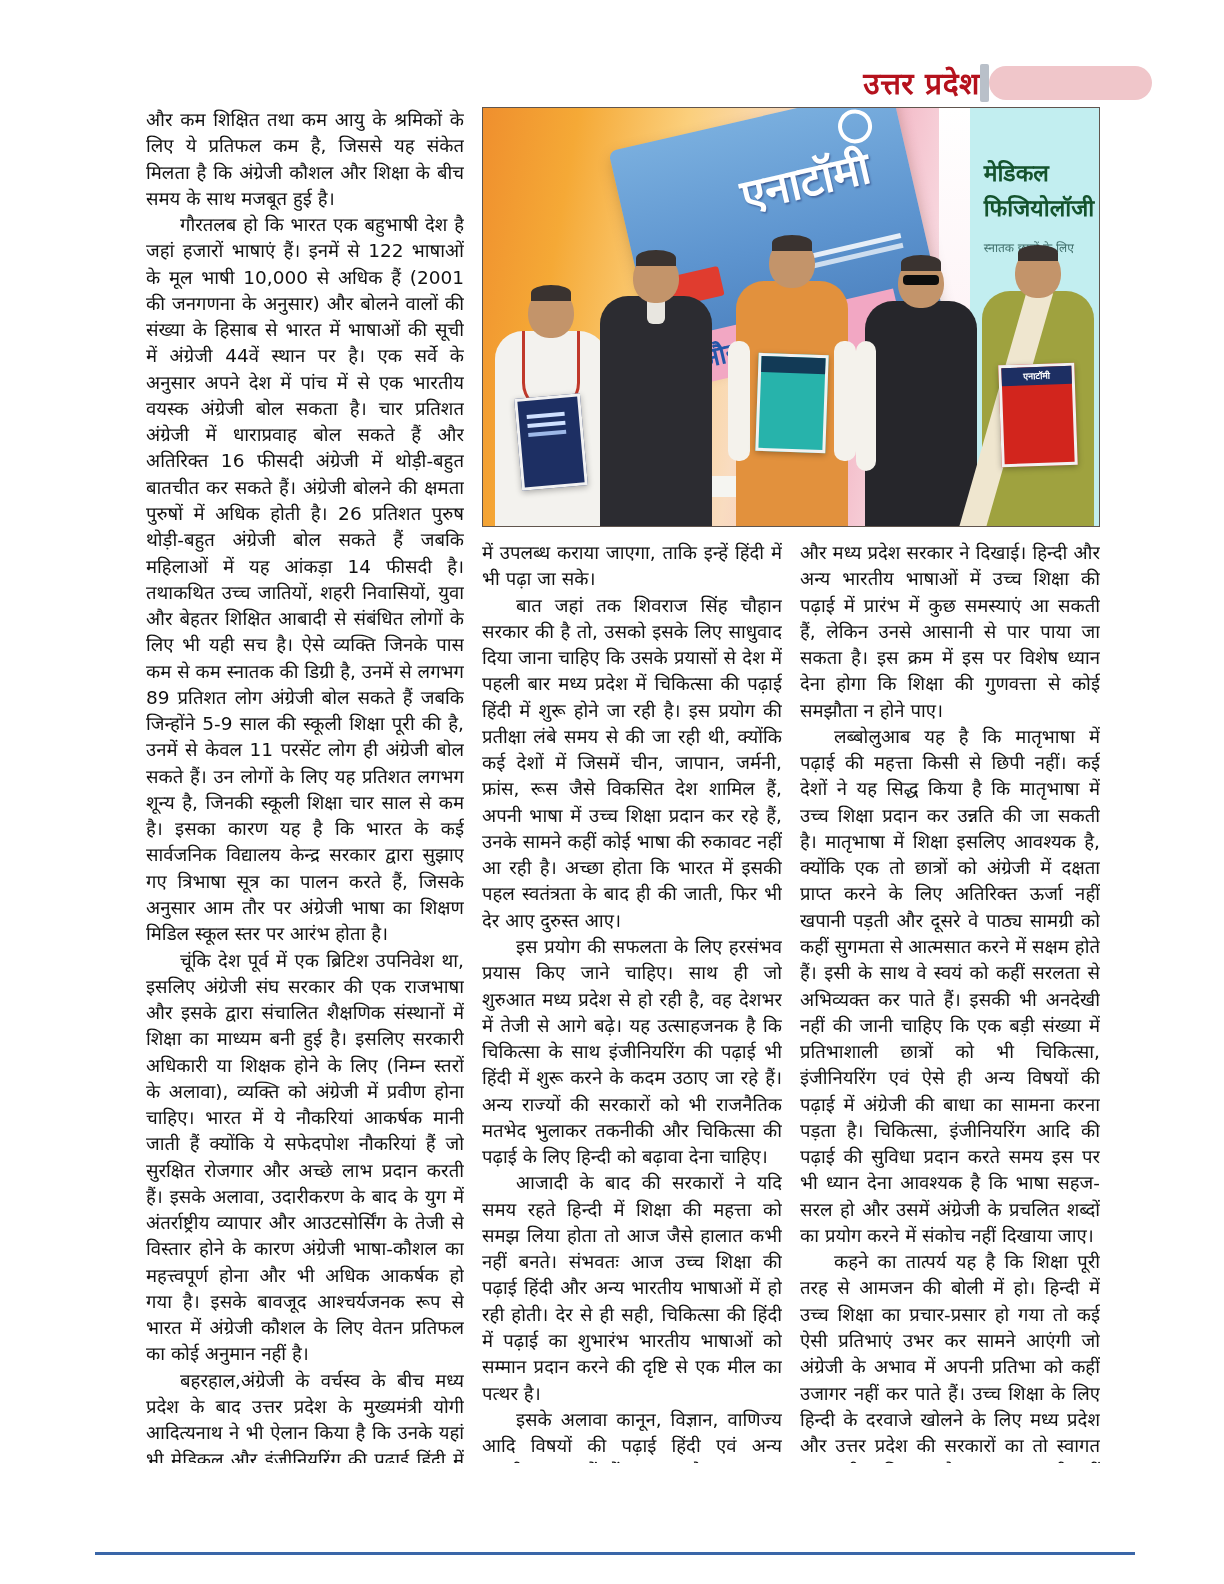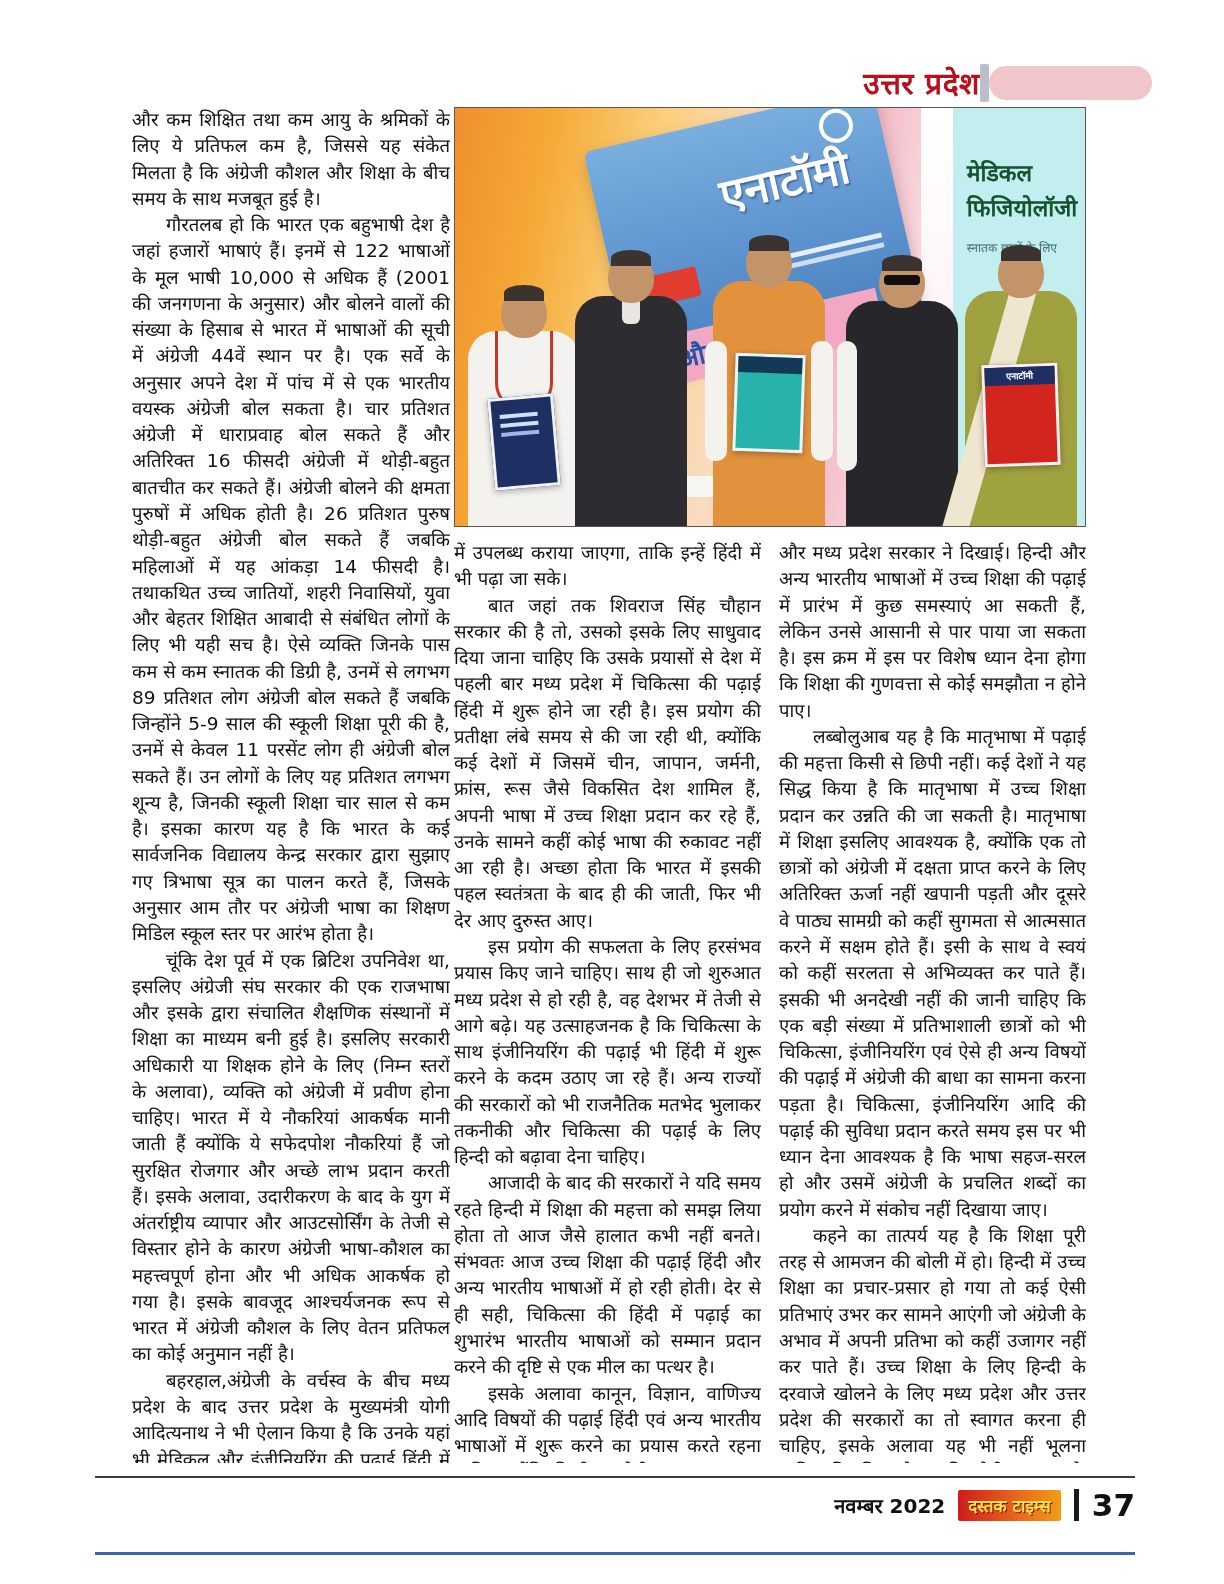--- a/index.html
+++ b/index.html
@@ -6,21 +6,21 @@
   .page{
     position:relative;width:1224px;height:1584px;background:#ffffff;margin:0 auto;
     overflow:hidden;font-family:"DejaVu Sans",sans-serif;color:#111;
   }
   
   .header{position:absolute;top:62px;left:0;right:72px;display:flex;justify-content:flex-end;align-items:center;}
   .section-title{font-size:30px;font-weight:bold;color:#b5121d;letter-spacing:.5px;}
   .header-bar{width:9px;height:38px;background:#b9c0c9;border-radius:2px;}
   .header-pill{width:163px;height:34px;background:#f0c6ca;border-radius:17px;}
   
-  .main{position:absolute;top:107px;left:132px;width:954px;height:1356px;display:flex;gap:4px;overflow:hidden;}
+  .main{position:absolute;top:107px;left:146px;width:954px;height:1356px;display:flex;gap:18px;overflow:hidden;}
   .col1{width:318px;flex:none;overflow:hidden;}
   .right-block{flex:1;display:flex;flex-direction:column;gap:13px;overflow:hidden;}
   .cols23{display:flex;gap:18px;flex:1;overflow:hidden;justify-content:flex-end;}
   .col2,.col3{flex:1;overflow:hidden;}
   .para{font-size:18.5px;line-height:1.42;text-align:justify;margin:0;}
   .indent{text-indent:34px;}
   
   .photo{
     position:relative;height:418px;flex:none;overflow:hidden;border:1px solid #60554e;
     background:linear-gradient(100deg,#ef8f2e 0%,#f5a936 14%,#fbcf7c 30%,#f9dcc0 45%,#f3bac7 60%,#f9dfe5 72%,#fdf1f2 80%);
@@ -162,24 +162,15 @@
         <div class="col3">
           <p class="para">और मध्य प्रदेश सरकार ने दिखाई। हिन्दी और अन्य भारतीय भाषाओं में उच्च शिक्षा की पढ़ाई में प्रारंभ में कुछ समस्याएं आ सकती हैं, लेकिन उनसे आसानी से पार पाया जा सकता है। इस क्रम में इस पर विशेष ध्यान देना होगा कि शिक्षा की गुणवत्ता से कोई समझौता न होने पाए।</p>
           <p class="para indent">लब्बोलुआब यह है कि मातृभाषा में पढ़ाई की महत्ता किसी से छिपी नहीं। कई देशों ने यह सिद्ध किया है कि मातृभाषा में उच्च शिक्षा प्रदान कर उन्नति की जा सकती है। मातृभाषा में शिक्षा इसलिए आवश्यक है, क्योंकि एक तो छात्रों को अंग्रेजी में दक्षता प्राप्त करने के लिए अतिरिक्त ऊर्जा नहीं खपानी पड़ती और दूसरे वे पाठ्य सामग्री को कहीं सुगमता से आत्मसात करने में सक्षम होते हैं। इसी के साथ वे स्वयं को कहीं सरलता से अभिव्यक्त कर पाते हैं। इसकी भी अनदेखी नहीं की जानी चाहिए कि एक बड़ी संख्या में प्रतिभाशाली छात्रों को भी चिकित्सा, इंजीनियरिंग एवं ऐसे ही अन्य विषयों की पढ़ाई में अंग्रेजी की बाधा का सामना करना पड़ता है। चिकित्सा, इंजीनियरिंग आदि की पढ़ाई की सुविधा प्रदान करते समय इस पर भी ध्यान देना आवश्यक है कि भाषा सहज-सरल हो और उसमें अंग्रेजी के प्रचलित शब्दों का प्रयोग करने में संकोच नहीं दिखाया जाए।</p>
           <p class="para indent"><span>कहने का तात्पर्य यह है कि शिक्षा पूरी तरह से आमजन की बोली में हो। हिन्दी में उच्च शिक्षा का प्रचार-प्रसार हो गया तो कई ऐसी प्रतिभाएं उभर कर सामने आएंगी जो अंग्रेजी के अभाव में अपनी प्रतिभा को कहीं उजागर नहीं कर पाते हैं। उच्च शिक्षा के लिए हिन्दी के दरवाजे खोलने के लिए मध्य प्रदेश और उत्तर प्रदेश की सरकारों का तो स्वागत करना ही चाहिए, इसके अलावा यह भी नहीं भूलना चाहिए कि बिना केन्द्र की मोदी सरकार के सहयोग से यह काम आसान नहीं था। जब से बीजेपी सत्ता में आई है, वह ऐसे प्रयोग करती जा रही है जिससे राष्ट्रवाद को मजबूती मिलती है और आमजन का भी भला होता है।</span></p>
         </div>
       </div>
 
     </div>
   </div>
 
-  <div class="footer">
-    <div class="footer-rule"></div>
-    <div class="footer-row">
-      <span class="footer-date">नवम्बर 2022</span>
-      <span class="footer-logo">दस्तक टाइम्स</span>
-      <span class="footer-sep"></span>
-      <span class="footer-page">37</span>
-    </div>
-  </div>
   <div class="bottom-rule"></div>
 
 </div>
 
 </body></html>

